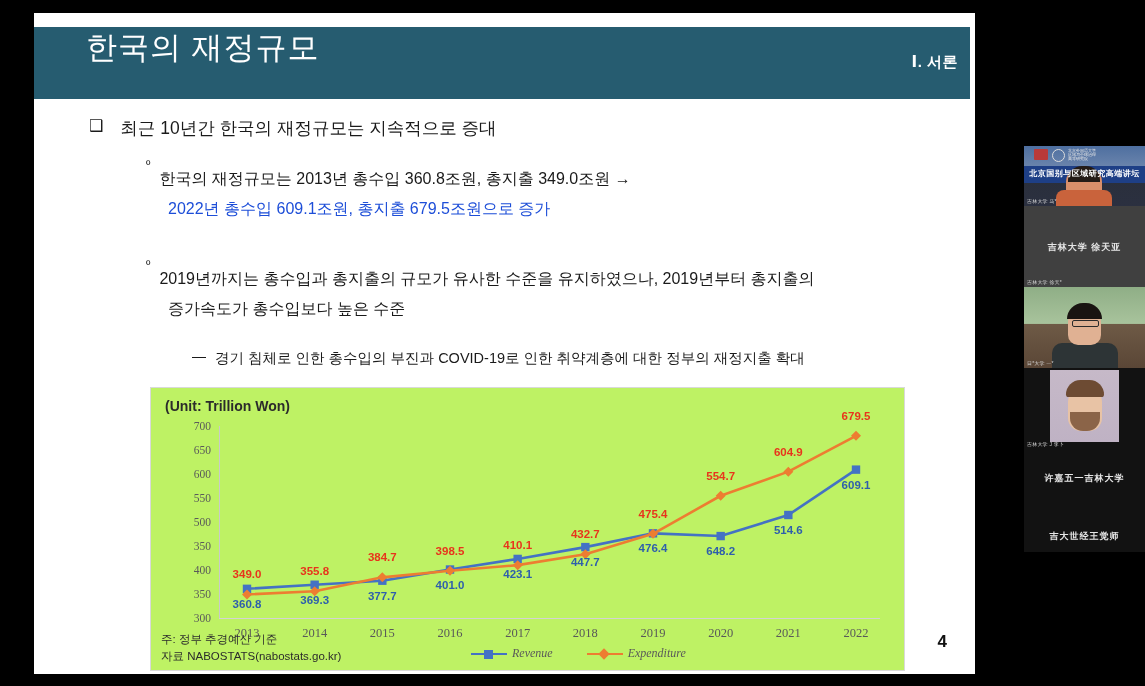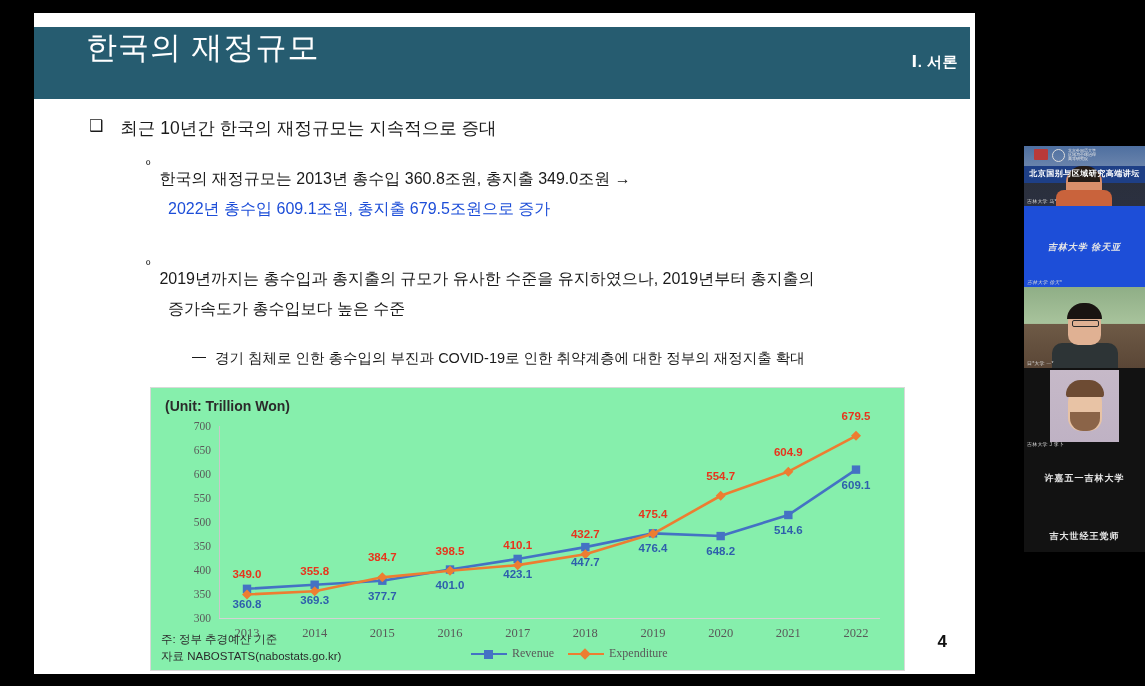--- a/index.html
+++ b/index.html
@@ -62,21 +62,21 @@
 
   #b3-l2{position:absolute;left:134px;top:286px;font-size:16px;color:#1a1a1a;white-space:nowrap;}
 
   #b4{left:158px;top:336px;}
   #b4 .bullet-mark{font-size:14px;margin-right:9px;position:relative;top:0px;}
   #b4 .bullet-text{font-size:14.5px;}
 
   
   #chart-card{
     position:absolute;left:116px;top:374px;width:755px;height:284px;
-    background:#86efac;border:1px solid #d9d9d9;box-sizing:border-box;
+    background:#bef264;border:1px solid #d9d9d9;box-sizing:border-box;
   }
   #chart-unit{
     position:absolute;left:14px;top:10px;font-size:14px;font-weight:bold;color:#2b2b2b;
   }
   #plot{
     position:absolute;left:68px;top:38px;width:661px;height:192px;
   }
   .ytick{
     position:absolute;right:calc(100% + 8px);
     font-size:11.5px;color:#5a5a5a;transform:translateY(-50%);
@@ -97,21 +97,21 @@
     position:absolute;font-size:11.5px;font-weight:bold;white-space:nowrap;
     transform:translateX(-50%);
   }
   .dlabel.rev{color:#2E5FAC;}
   .dlabel.exp{color:#E8341C;}
 
   
   #note1{position:absolute;left:10px;top:244px;font-size:11.5px;color:#2b2b2b;white-space:nowrap;}
   #note2{position:absolute;left:10px;top:261px;font-size:11.5px;color:#2b2b2b;white-space:nowrap;}
   #legend{
-    position:absolute;left:320px;top:258px;display:flex;gap:14px;align-items:center;
+    position:absolute;left:320px;top:258px;display:flex;gap:34px;align-items:center;font-style:italic;
   }
   .legend-item{display:flex;align-items:center;gap:5px;}
   .legend-text{font-size:12px;color:#595959;font-family:"Liberation Serif","DejaVu Serif",serif;}
   .legend-swatch{position:relative;width:36px;height:10px;}
   .legend-swatch .ln{position:absolute;left:0;top:4px;width:36px;height:2.5px;}
   .legend-swatch .sq{position:absolute;left:13px;top:1px;width:9px;height:9px;}
   .legend-swatch .dm{position:absolute;left:13px;top:1px;width:8px;height:8px;transform:rotate(45deg);}
 
   #page-number{
     position:absolute;right:28px;bottom:22px;font-size:17px;font-weight:bold;color:#111;
@@ -145,21 +145,21 @@
   #tile0 .person{
     position:absolute;left:42px;top:22px;width:36px;height:38px;
     background:#d98f6a;border-radius:14px 14px 0 0;
   }
   #tile0 .torso{
     position:absolute;left:32px;top:44px;width:56px;height:16px;background:#c9633c;border-radius:8px 8px 0 0;
   }
   #tile0 .hair{
     position:absolute;left:44px;top:20px;width:32px;height:16px;background:#241b16;border-radius:14px 14px 0 0;
   }
-  #tile1{height:81px;background:#1d4ed8;font-style:italic;}
+  #tile1{height:81px;background:#404040;}
   #tile2{height:81px;background:linear-gradient(#8fae86 0%,#a8c39c 45%,#6e5a46 46%,#5a4636 100%);}
   #tile2 .head{position:absolute;left:44px;top:20px;width:33px;height:38px;background:#e0b193;border-radius:15px 15px 10px 10px;}
   #tile2 .hair{position:absolute;left:43px;top:16px;width:35px;height:16px;background:#191411;border-radius:16px 16px 0 0;}
   #tile2 .glasses{position:absolute;left:48px;top:33px;width:25px;height:5px;border:1px solid #2a2a2a;border-radius:2px;}
   #tile2 .shirt{position:absolute;left:28px;top:56px;width:66px;height:25px;background:#2d3436;border-radius:10px 10px 0 0;}
   #tile3{height:81px;background:#121212;}
   #tile3 .inner{
     position:absolute;left:26px;top:2px;width:69px;height:72px;
     background:linear-gradient(#c6b9c8 0%,#bfb2c4 100%);overflow:hidden;
   }

